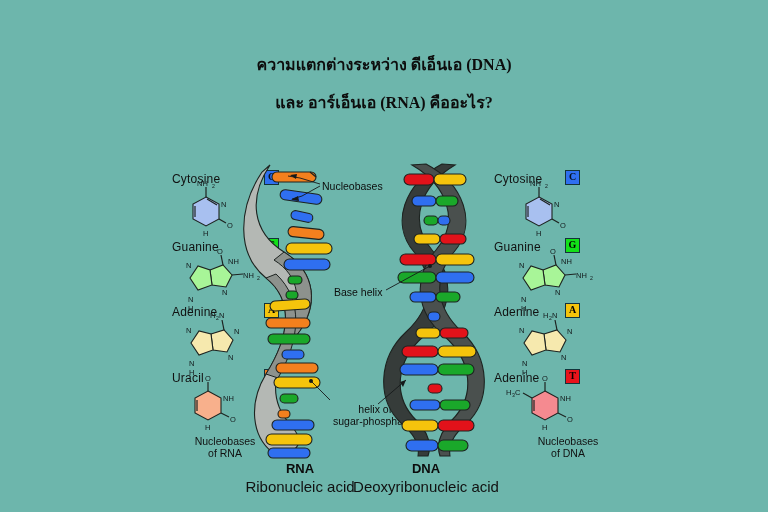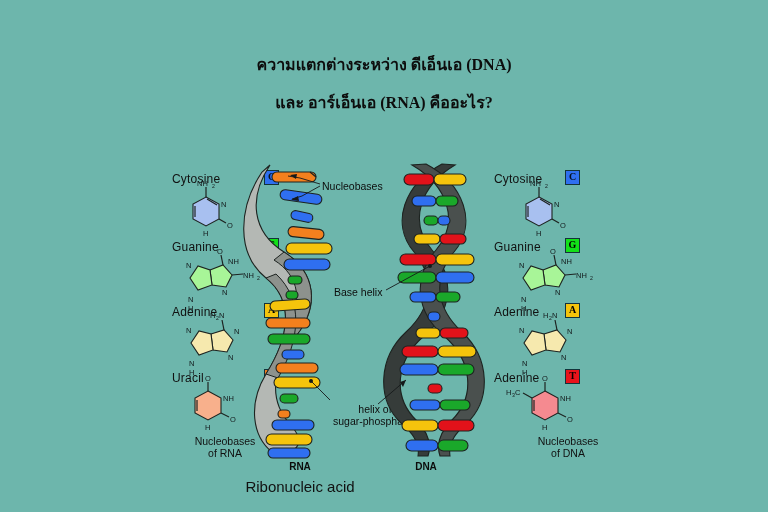--- a/index.html
+++ b/index.html
@@ -67,21 +67,21 @@
     color:#0d0d0d;
     white-space:nowrap;
     line-height:12px;
   }
   .annot.two{white-space:normal;text-align:center;width:86px;}
 
   
   .bottom-name{
     position:absolute;
     font-weight:bold;
-    font-size:10px;
+    font-size:13px;
     color:#0b0b0b;
     text-align:center;width:120px;
     font-family:"Liberation Sans", sans-serif;
   }
   .bottom-sub{
     position:absolute;
     font-size:15px;
     color:#111;
     text-align:center;width:180px;
   }
@@ -137,20 +137,21 @@
   <div class="annot" style="left:334px;top:286px;">Base helix</div>
   <div class="annot two" style="left:332px;top:403px;">
     <span>helix of</span><br>
     <span>sugar-phosphates</span>
   </div>
 
   <div class="bottom-name" style="left:240px;top:461px;">RNA</div>
   <div class="bottom-sub" style="left:210px;top:478px;">Ribonucleic acid</div>
 
   <div class="bottom-name" style="left:366px;top:461px;">DNA</div>
+  <div class="bottom-sub" style="left:336px;top:478px;">Deoxyribonucleic acid</div>
 
   <div class="svgwrap">
   <svg width="768" height="512" viewBox="0 0 768 512" xmlns="http://www.w3.org/2000/svg">
     <defs>
       <style>
         .ol{stroke:#1d2320;stroke-width:1.1;}
         .bond{stroke:#1d2320;stroke-width:1.2;fill:none;}
         .atom{font-family:"Liberation Sans",sans-serif;font-size:7.5px;fill:#12181a;}
         .atomsub{font-family:"Liberation Sans",sans-serif;font-size:5.2px;fill:#12181a;}
         .lead{stroke:#15191a;stroke-width:.9;fill:none;}

